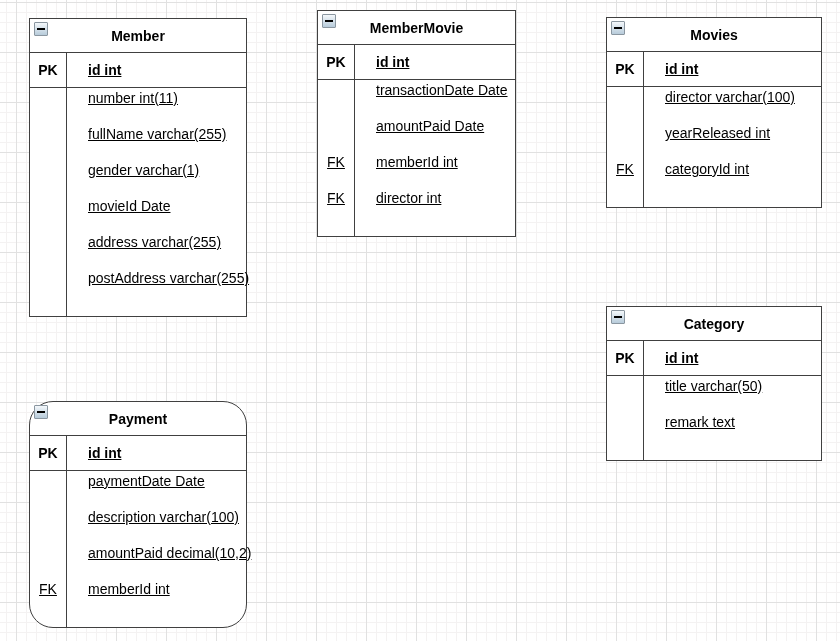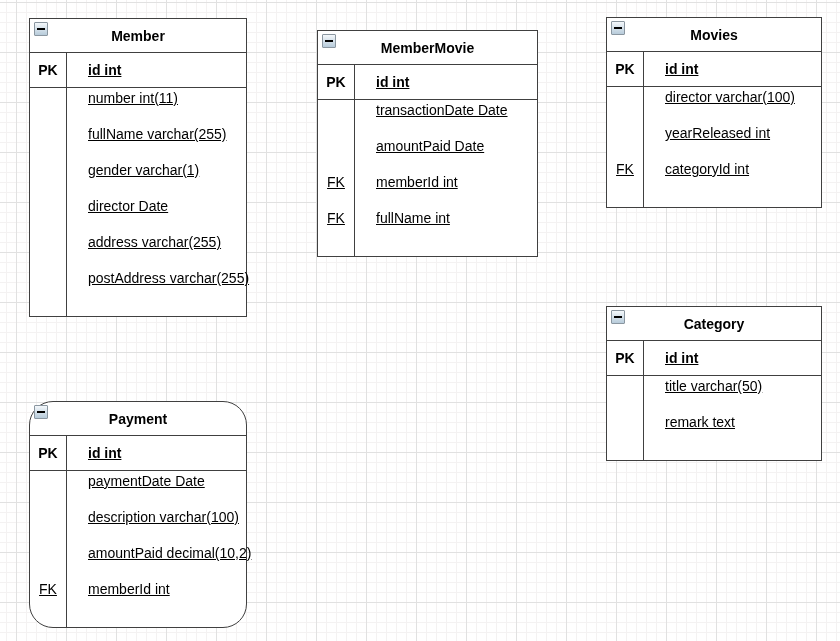--- a/index.html
+++ b/index.html
@@ -114,35 +114,35 @@
         <div class="tbl-row">
           <span class="key-cell"></span>
           <span class="field-cell">fullName varchar(255)</span>
         </div>
         <div class="tbl-row">
           <span class="key-cell"></span>
           <span class="field-cell">gender varchar(1)</span>
         </div>
         <div class="tbl-row">
           <span class="key-cell"></span>
-          <span class="field-cell">director Date</span>
+          <span class="field-cell">movieId Date</span>
         </div>
         <div class="tbl-row">
           <span class="key-cell"></span>
           <span class="field-cell">address varchar(255)</span>
         </div>
         <div class="tbl-row">
           <span class="key-cell"></span>
           <span class="field-cell">postAddress varchar(255)</span>
         </div>
       </div>
     </div>
   </div>
 
-  <div class="tbl" style="left:317px;top:30px;width:221px;">
+  <div class="tbl" style="left:317px;top:10px;width:199px;">
     <div class="tbl-header">
       <span class="collapse-btn">
           <span class="minus"></span>
         </span>
       <span class="tbl-title">MemberMovie</span>
     </div>
     <div class="tbl-sections">
       <div class="v-divider"></div>
       <div class="pk-row">
         <span class="key-cell key-bold">PK</span>
@@ -156,21 +156,21 @@
         <div class="tbl-row">
           <span class="key-cell"></span>
           <span class="field-cell">amountPaid Date</span>
         </div>
         <div class="tbl-row">
           <span class="key-cell">FK</span>
           <span class="field-cell">memberId int</span>
         </div>
         <div class="tbl-row">
           <span class="key-cell">FK</span>
-          <span class="field-cell">fullName int</span>
+          <span class="field-cell">director int</span>
         </div>
       </div>
     </div>
   </div>
 
   <div class="tbl" style="left:606px;top:17px;width:216px;">
     <div class="tbl-header">
       <span class="collapse-btn">
           <span class="minus"></span>
         </span>

